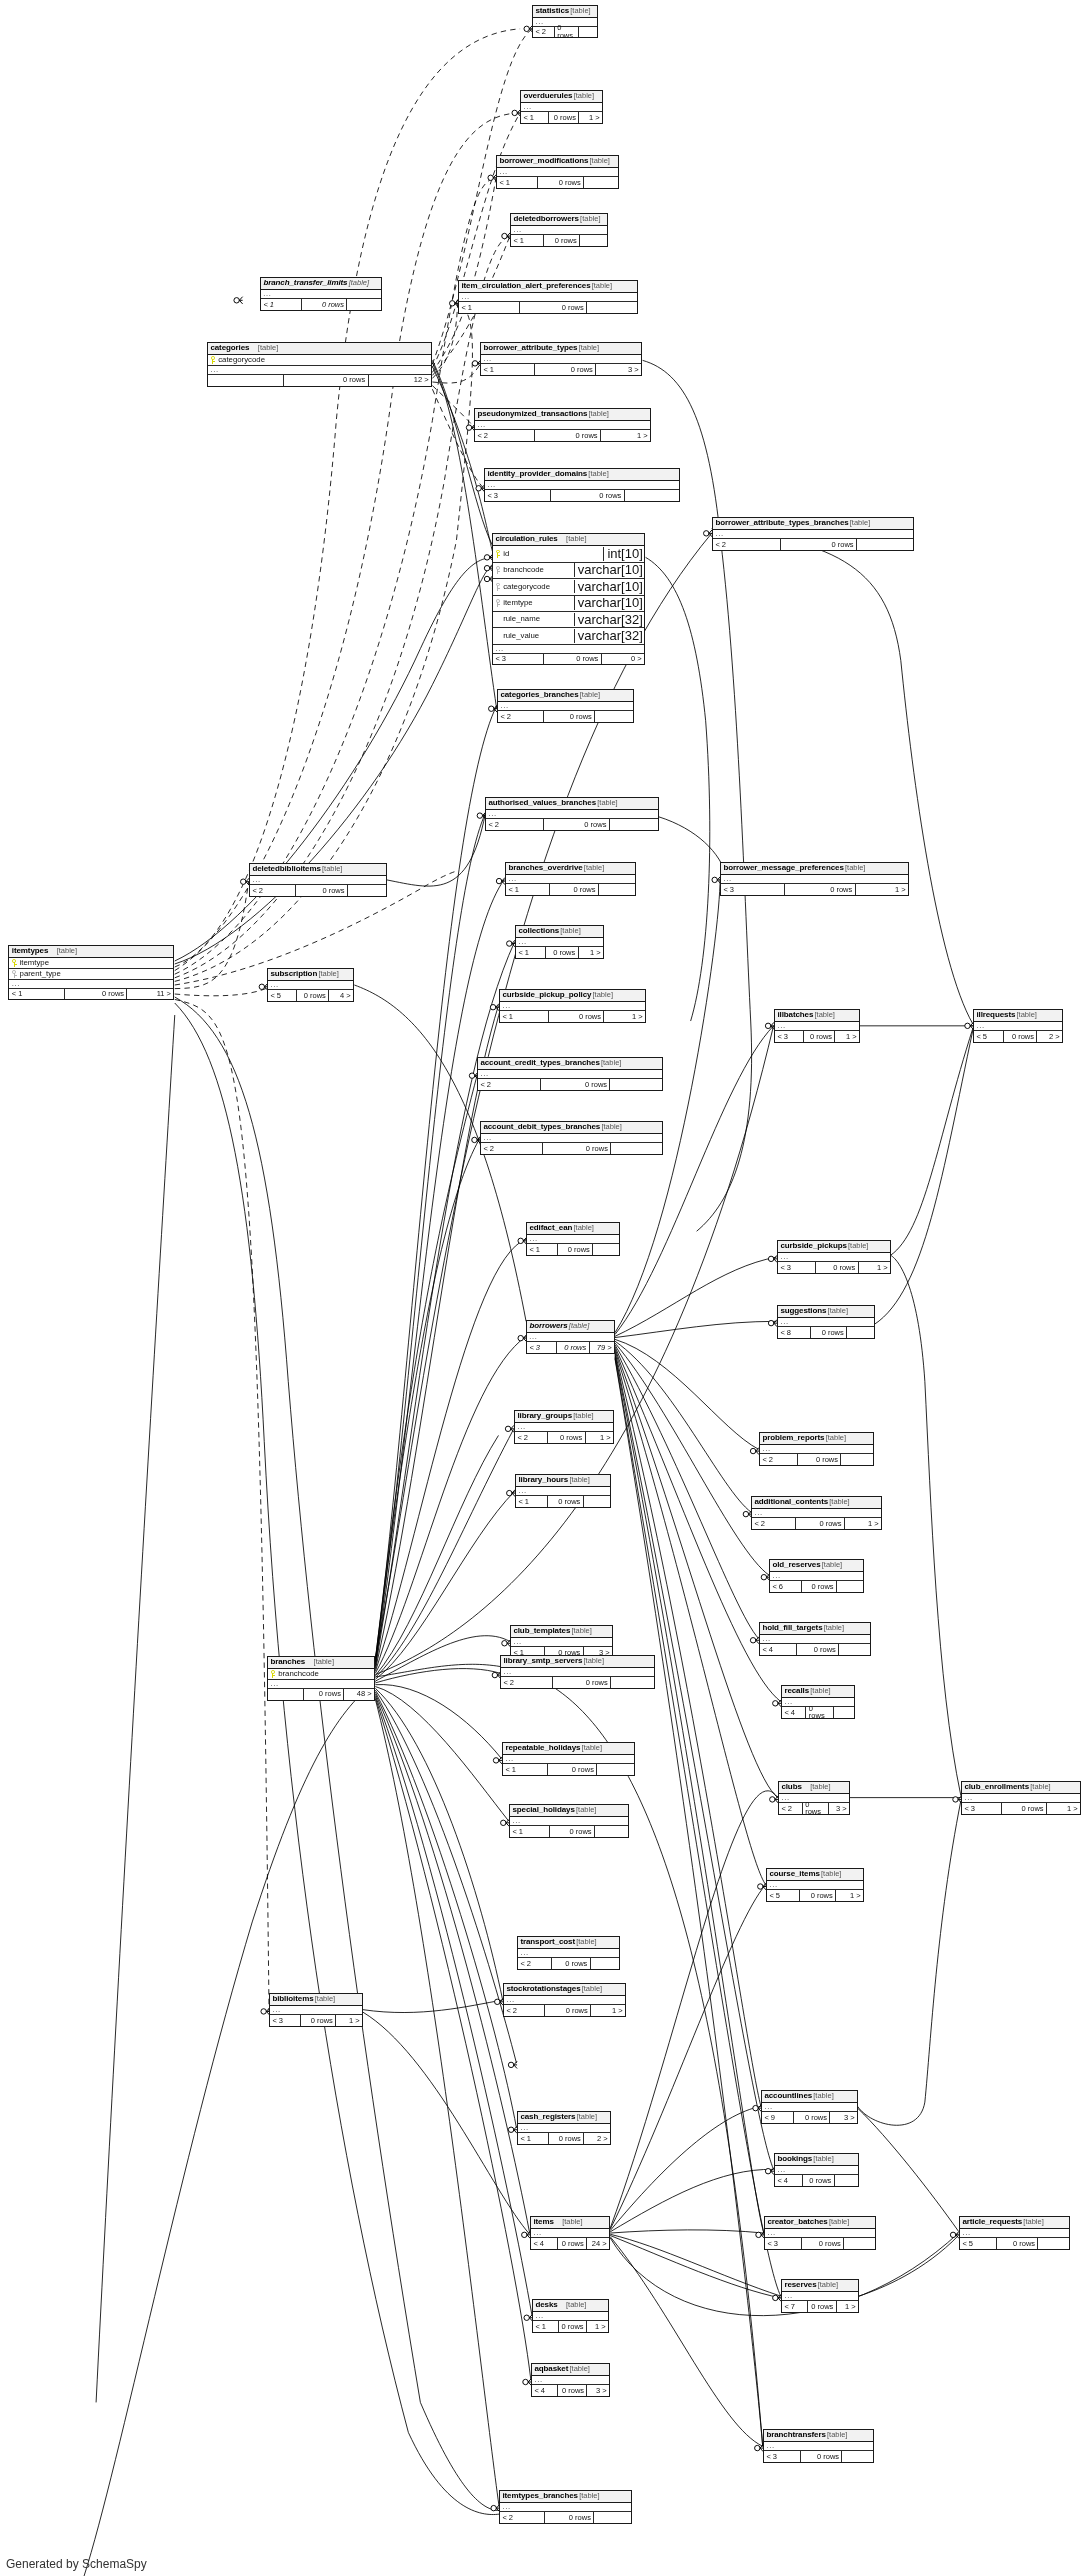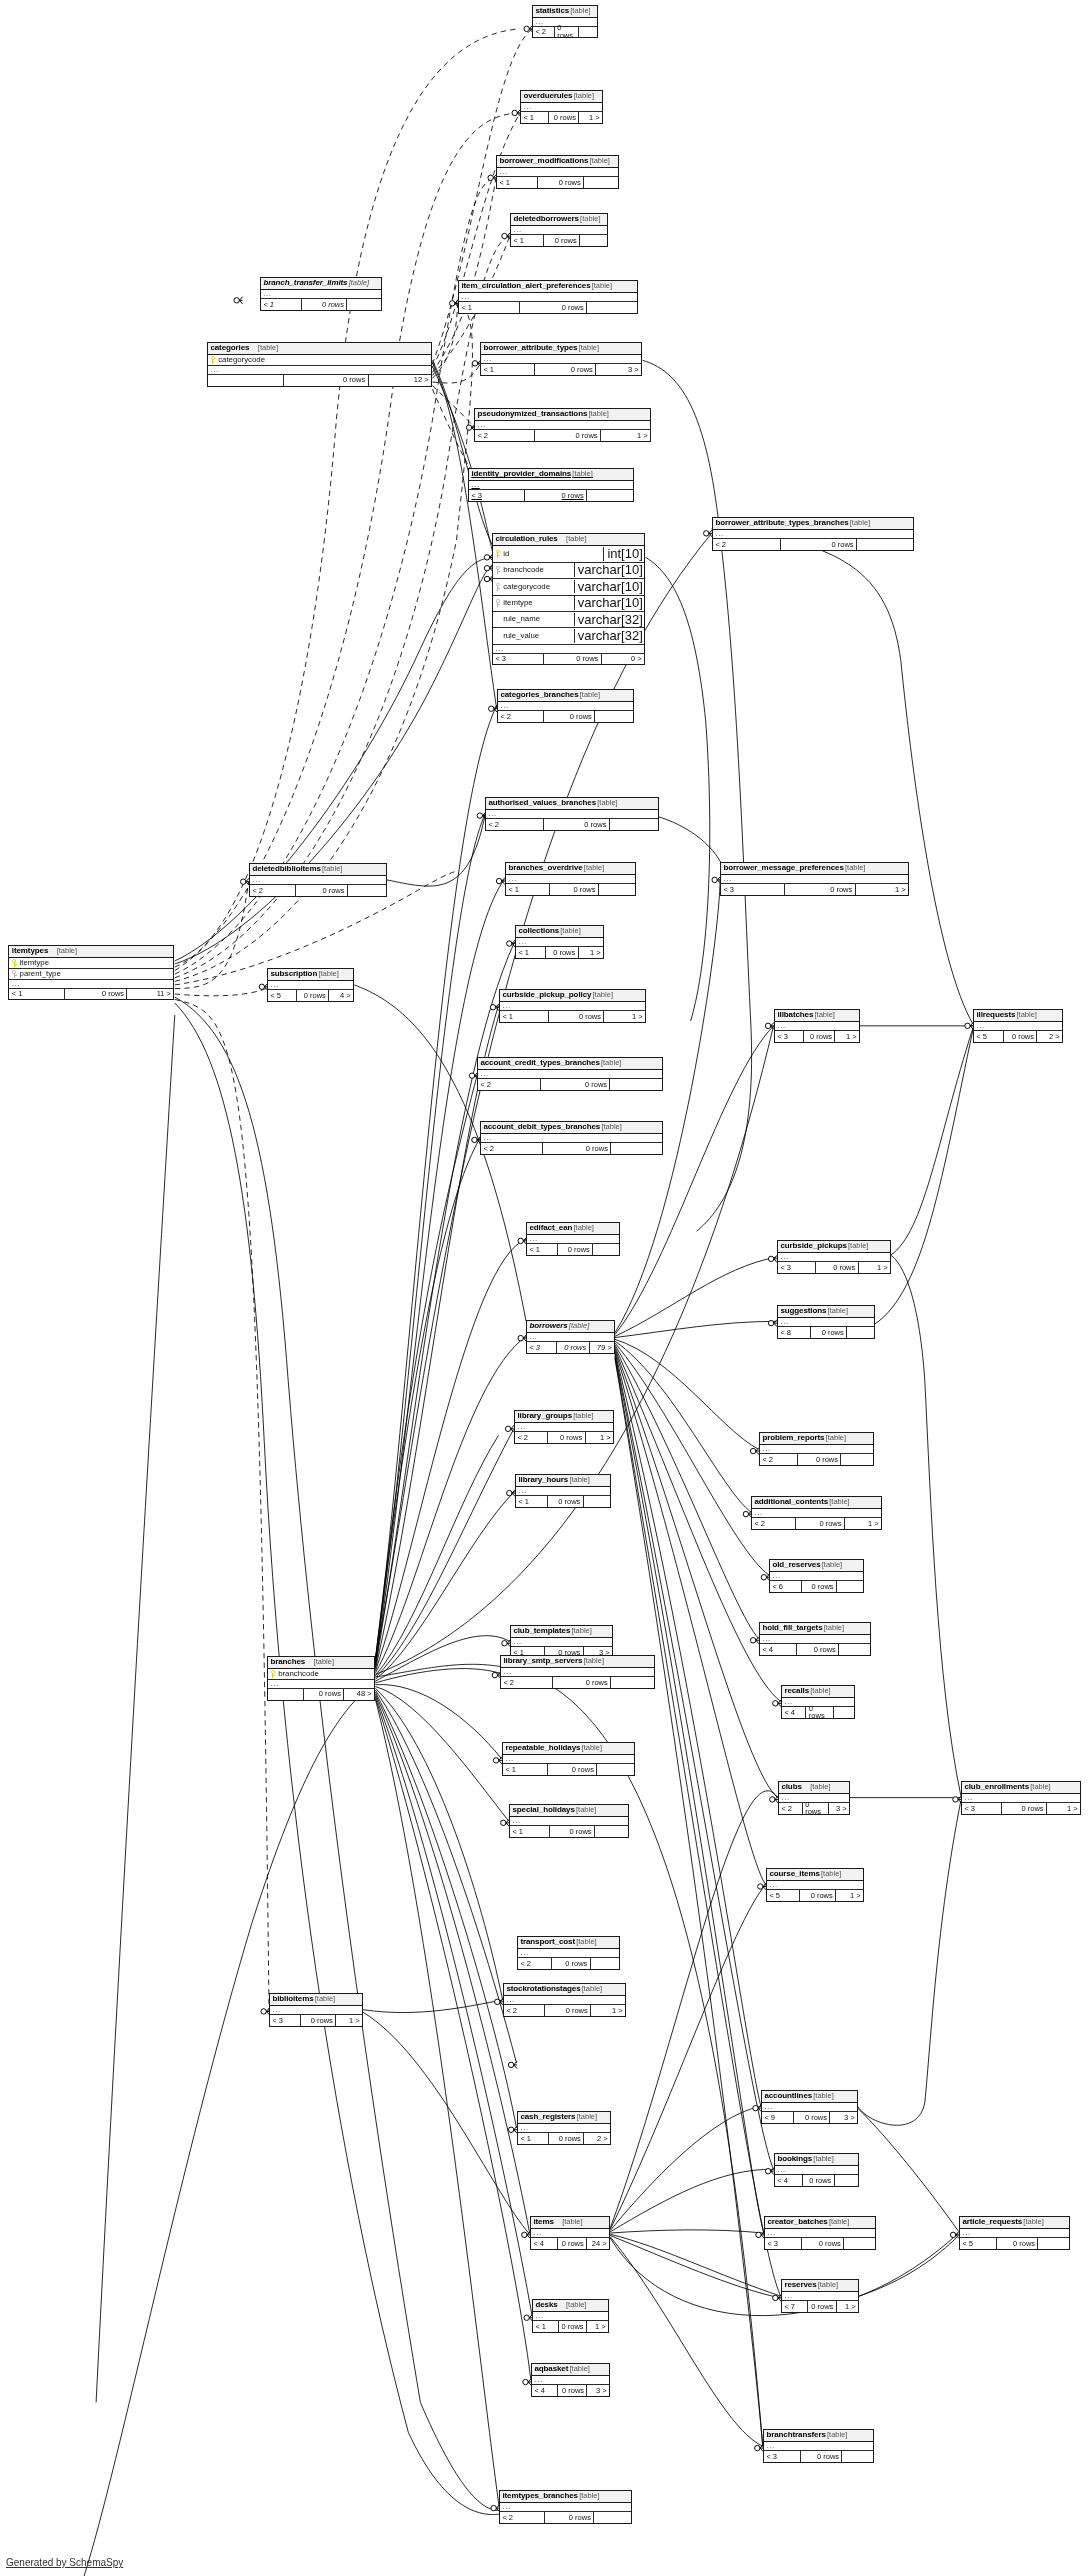--- a/index.html
+++ b/index.html
@@ -141,24 +141,23 @@
     width: 3px; height: 1.1px;
     background: #d8d800;
   }
   .keyicon.grey .kh { border-color: #b3b3b3; }
   .keyicon.grey .ks, .keyicon.grey .kb { background: #b3b3b3; }
 
   #footer-note {
     position: absolute;
     left: 6px;
     top: 2557px;
-    font-size: 10px;
+    font-size: 12px;
     color: #333;
     z-index: 8;
-    text-decoration: underline;
   }
 </style>
 </head>
 <body>
 
 <div id="canvas">
 
   <svg id="edge-layer" viewBox="0 0 1815 4289" preserveAspectRatio="none">
     <defs>
       <g id="crowfoot">
@@ -456,21 +455,21 @@
           <span class="tname">pseudonymized_transactions</span>
           <span class="ttag">[table]</span>
         </div>
         <div class="ellipsis">...</div>
         <div class="footer">
           <div class="f-left">&lt; 2</div>
           <div class="f-mid">0 rows</div>
           <div class="f-right">1 &gt;</div>
         </div>
       </div>
-      <div class="node" style="left: 468px; top: 468px; width: 166px; text-decoration: underline;">
+      <div class="node" style="left: 484px; top: 468px; width: 196px;">
         <div class="hdr">
           <span class="tname">identity_provider_domains</span>
           <span class="ttag">[table]</span>
         </div>
         <div class="ellipsis">...</div>
         <div class="footer">
           <div class="f-left">&lt; 3</div>
           <div class="f-mid">0 rows</div>
           <div class="f-right"></div>
         </div>

